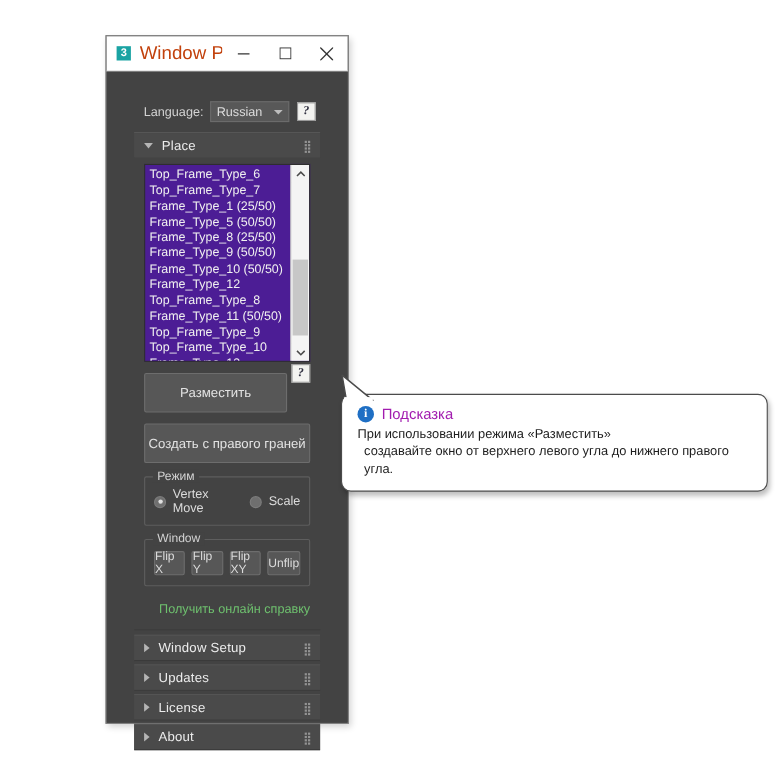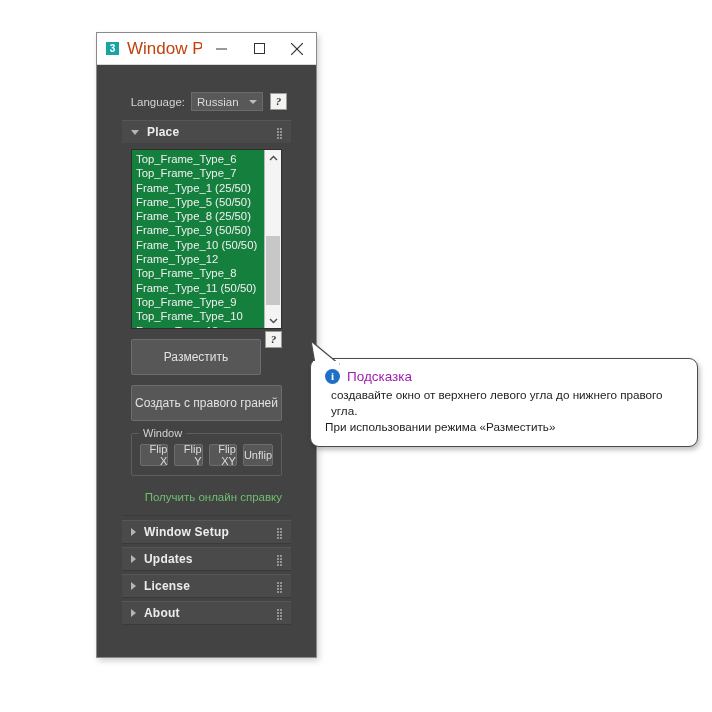--- a/index.html
+++ b/index.html
@@ -158,21 +158,21 @@
     border-top: 5px solid #b5b5b5;
   }
   .rollout-arrow.closed {
     border-top: 4px solid transparent;
     border-bottom: 4px solid transparent;
     border-left: 5px solid #b5b5b5;
   }
   .rollout-title {
     color: #ececec;
     font-size: 12px;
-    font-weight: bold;
+    font-weight: normal;
     letter-spacing: .2px;
   }
   .rollout-grip {
     position: absolute;
     right: 8px;
     top: 50%;
     margin-top: -4px;
     width: 6px;
     height: 8px;
     opacity: .55;
@@ -186,21 +186,21 @@
   }
   .rollout-content {
     padding: 6px 9px 10px 9px;
     background: #434343;
   }
 
   
   #listbox-wrap {
     position: relative;
     height: 180px;
-    background: #15803d;
+    background: #4c1d95;
     border: 1px solid #2e2e2e;
     box-sizing: border-box;
     display: flex;
     overflow: hidden;
   }
   #listbox {
     flex: 1;
     padding: 2px 0 0 4px;
     overflow: hidden;
   }
@@ -325,21 +325,20 @@
     height: 22px;
     background: #575757;
     border: 1px solid #6d6d6d;
     border-radius: 2px;
     box-sizing: border-box;
     display: flex;
     align-items: center;
     justify-content: center;
     color: #dcdcdc;
     font-size: 11px;
-    text-align: right;
   }
 
   #online-help-link {
     display: block;
     text-align: right;
     color: #6ec06e;
     font-size: 11.5px;
     margin-top: 15px;
     margin-bottom: 2px;
     text-decoration: none;
@@ -486,20 +485,33 @@
           </div>
         </div>
 
         <div id="place-btn-row">
           <div class="big-btn">Разместить</div>
           <div class="help-btn" id="place-help">?</div>
         </div>
 
         <div class="big-btn">Создать с правого граней</div>
 
+        <div class="groupbox">
+          <span class="group-label">Режим</span>
+          <div id="mode-options">
+            <div class="radio-opt">
+              <span class="radio-dot checked"></span>
+              <span>Vertex Move</span>
+            </div>
+            <div class="radio-opt">
+              <span class="radio-dot"></span>
+              <span>Scale</span>
+            </div>
+          </div>
+        </div>
 
         <div class="groupbox">
           <span class="group-label">Window</span>
           <div id="mirror-buttons">
             <div class="flip-btn">Flip X</div>
             <div class="flip-btn">Flip Y</div>
             <div class="flip-btn">Flip XY</div>
             <div class="flip-btn">Unflip</div>
           </div>
         </div>
@@ -581,15 +593,15 @@
 
 <div id="tooltip">
   <svg id="tooltip-tail" viewBox="0 0 34 26">
     <polygon points="2,1 30,24 6,24" fill="#ffffff" stroke="#4b4b4b" stroke-width="1.3" stroke-linejoin="round"></polygon>
     <rect x="4" y="21" width="26" height="6" fill="#ffffff"></rect>
   </svg>
   <div id="tooltip-head">
     <span id="tooltip-info-icon">i</span>
     <span id="tooltip-title">Подсказка</span>
   </div>
+  <div class="tooltip-line">При использовании режима «Разместить»</div>
   <div class="tooltip-line indent">создавайте окно от верхнего левого угла до нижнего правого угла.</div>
-  <div class="tooltip-line">При использовании режима «Разместить»</div>
 </div>
 
 </body></html>

